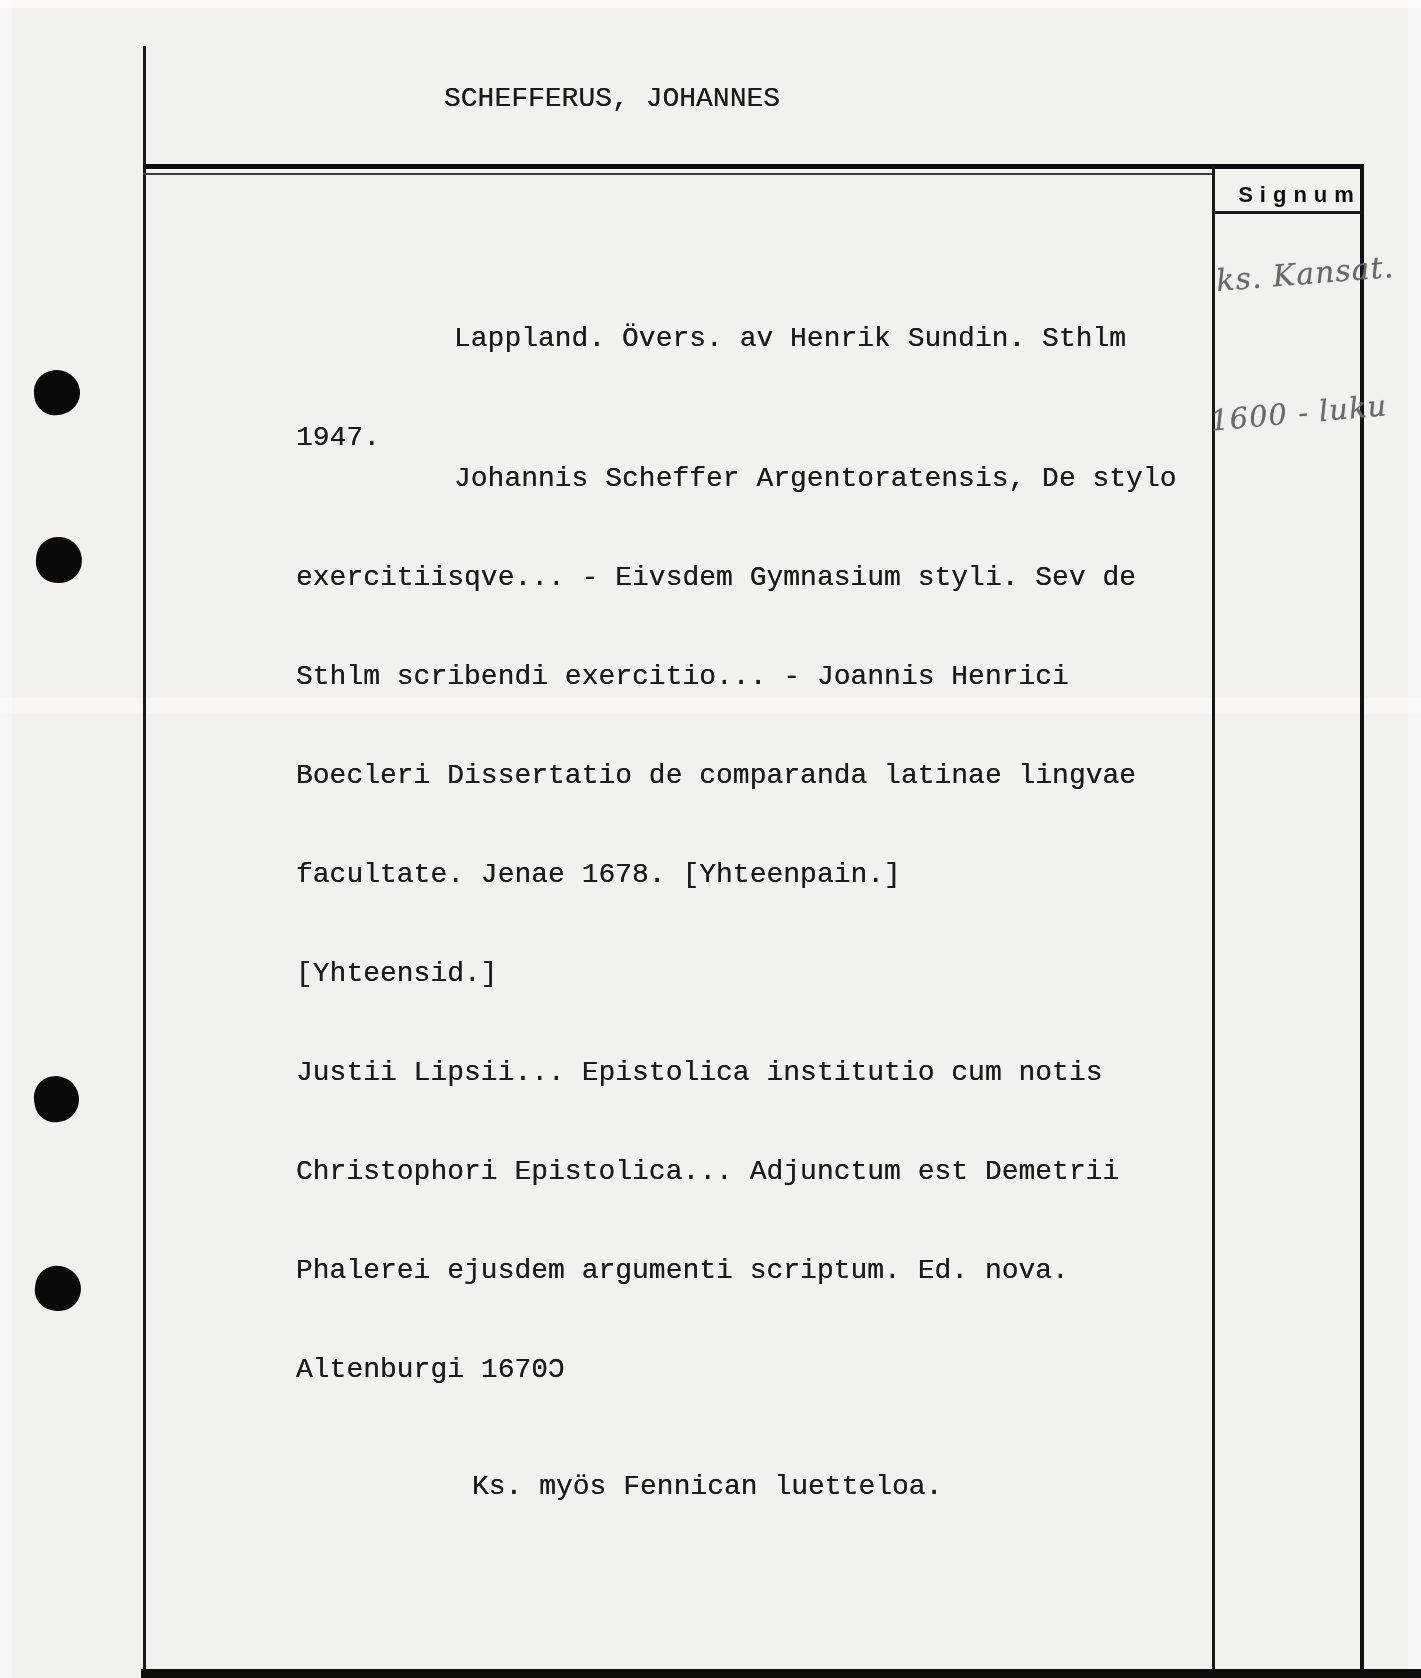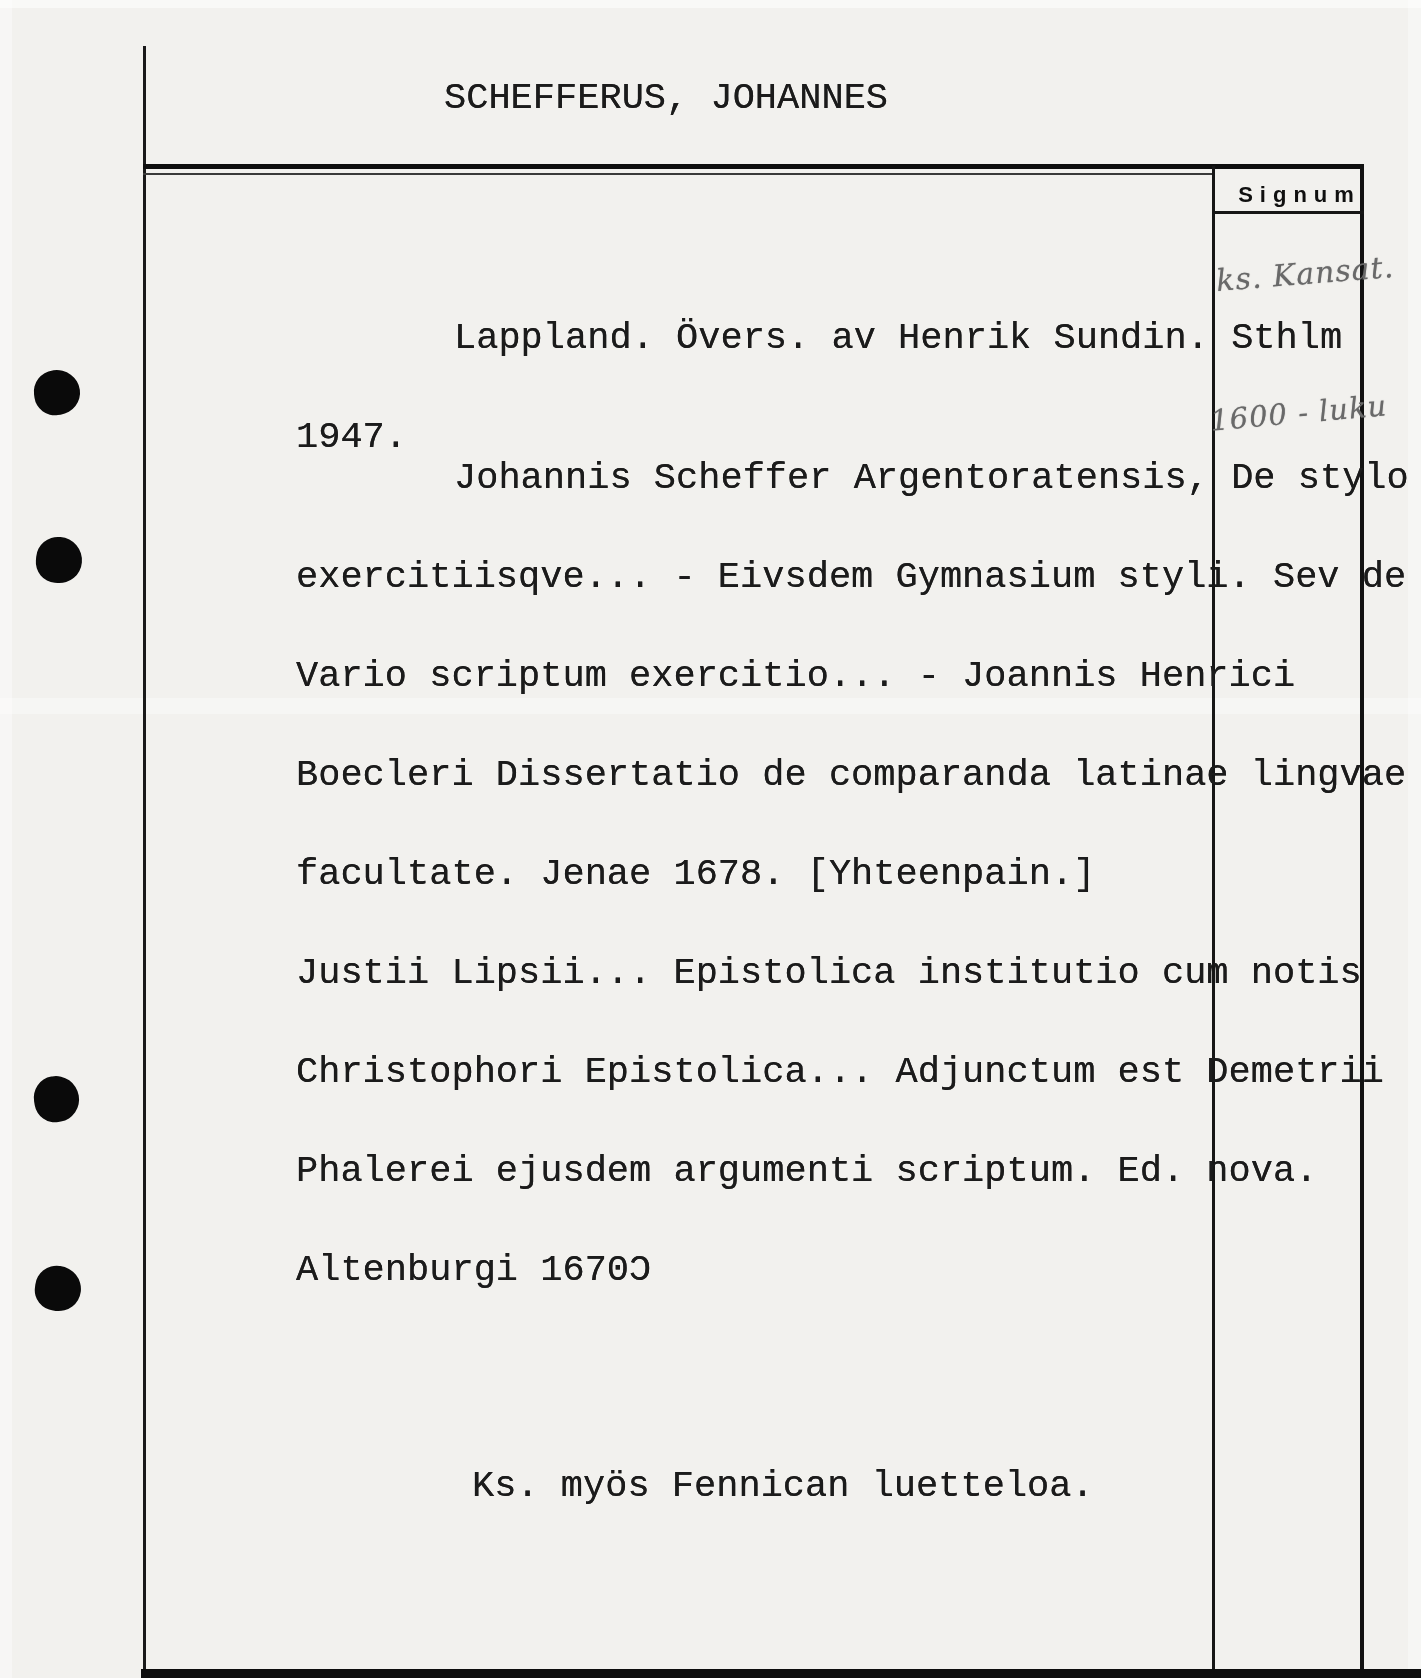--- a/index.html
+++ b/index.html
@@ -30,21 +30,21 @@
   
   .hole{position:absolute;background:#0a0a0a;border-radius:48% 52% 50% 46%;}
   .hole-1{left:34px;top:370px;width:46px;height:45px;transform:rotate(-8deg);}
   .hole-2{left:36px;top:537px;width:46px;height:46px;transform:rotate(5deg);}
   .hole-3{left:34px;top:1076px;width:45px;height:46px;transform:rotate(-10deg);}
   .hole-4{left:35px;top:1266px;width:46px;height:45px;transform:rotate(7deg);}
 
   
   .tw{
     position:absolute;
-    font-size:37px;line-height:33px;
+    font-size:28px;line-height:33px;
     color:#1b1b1b;
     white-space:pre;
     text-shadow:0 0 .6px rgba(15,15,15,.85);
   }
   .tw-heading{left:444px;top:82px;}
   .entry-block{left:296px;}
   .entry-1{top:256px;}
   .entry-2{top:396px;}
   .entry-line.indent{padding-left:158px;}
   .footer-note{left:472px;top:1470px;}
@@ -102,23 +102,24 @@
   <div class="hand hand-2">1600 - luku</div>
 
   <div class="tw entry-block entry-1">
     <div class="entry-line indent">Lappland. Övers. av Henrik Sundin. Sthlm</div>
     <div class="entry-line">1947.</div>
   </div>
 
   <div class="tw entry-block entry-2">
     <div class="entry-line indent">Johannis Scheffer Argentoratensis, De stylo</div>
     <div class="entry-line">exercitiisqve... - Eivsdem Gymnasium styli. Sev de</div>
-    <div class="entry-line">Vario scriptum exercitio... - Joannis Henrici</div>
+    <div class="entry-line">Sthlm scribendi exercitio... - Joannis Henrici</div>
     <div class="entry-line">Boecleri Dissertatio de comparanda latinae lingvae</div>
     <div class="entry-line">facultate. Jenae 1678. [Yhteenpain.]</div>
+    <div class="entry-line">[Yhteensid.]</div>
     <div class="entry-line">Justii Lipsii... Epistolica institutio cum notis</div>
     <div class="entry-line">Christophori Epistolica... Adjunctum est Demetrii</div>
     <div class="entry-line">Phalerei ejusdem argumenti scriptum. Ed. nova.</div>
     <div class="entry-line">Altenburgi 1670Ɔ</div>
   </div>
 
   <div class="tw footer-note">Ks. myös Fennican luetteloa.</div>
 
 </div>
 

